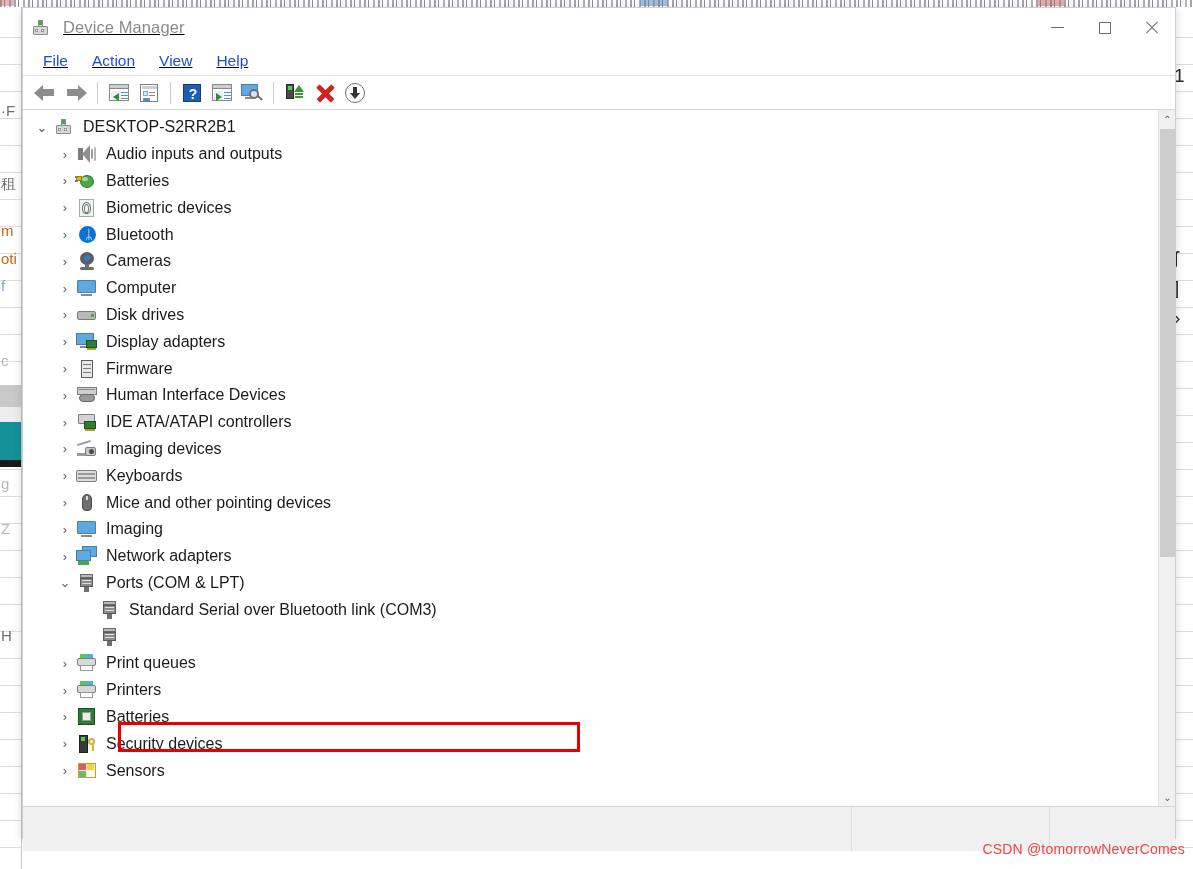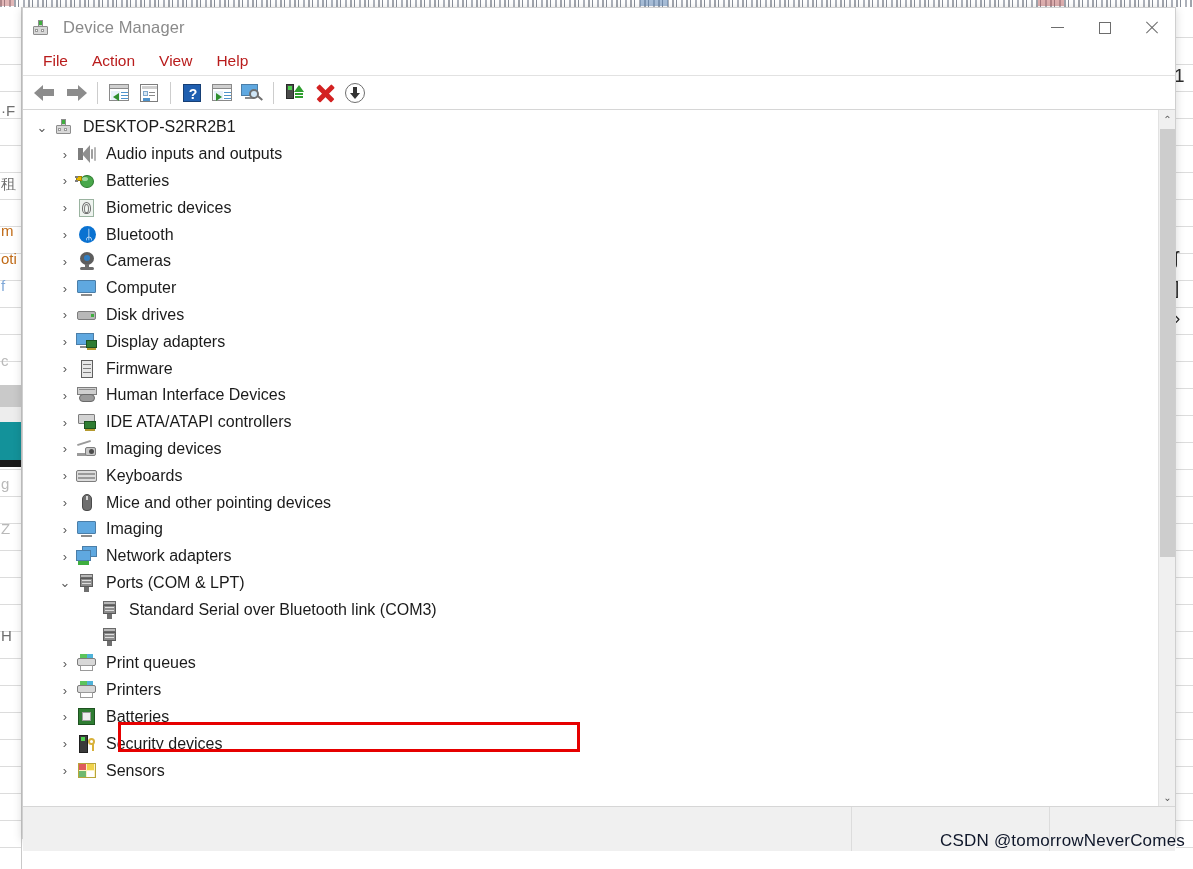--- a/index.html
+++ b/index.html
@@ -61,20 +61,21 @@
   }
 
   
   #dm-window {
     position: absolute;
     left: 22px; top: 7px;
     width: 1154px; height: 832px;
     background: #ffffff;
     border: 1px solid #cfcfcf;
     box-shadow: 0 2px 9px rgba(0,0,0,.16);
+    text-decoration: underline;
   }
 
   
   #titlebar {
     position: relative;
     height: 39px;
     background: #ffffff;
     display: flex; align-items: center;
   }
   #app-icon {
@@ -105,21 +106,21 @@
 
   
   #menubar {
     height: 29px;
     background: #ffffff;
     display: flex; align-items: center;
     padding-left: 8px;
     border-bottom: 1px solid #e2e2e2;
   }
   .menu-item {
-    font-size: 15.5px; color: #b91c1c;
+    font-size: 15.5px; color: #1d4ed8;
     padding: 3px 12px;
     cursor: default;
   }
 
   
   #toolbar {
     height: 34px;
     background: #ffffff;
     display: flex; align-items: center;
     padding-left: 8px;
@@ -207,23 +208,23 @@
     display: flex; align-items: center;
   }
   #statusbar .seg-div {
     position: absolute; top: 0; width: 1px; height: 44px; background: #dcdcdc;
   }
   #status-left-text { font-size: 13px; color: #2b2b2b; padding-left: 10px; }
 
   
   #watermark {
     position: absolute;
-    right: 8px; bottom: 18px;
-    font-size: 17px;
-    color: #0f172a;
+    right: 8px; bottom: 12px;
+    font-size: 14px;
+    color: #ef4444;
     letter-spacing: .2px;
     white-space: nowrap;
   }
 
   
   .i { position:absolute; left:0; top:0; width:22px; height:20px; }
 
   
   .ic-pc { left:2px; top:1px; width:17px; height:17px; }
   .ic-pc .body { position:absolute; left:1px; top:7px; width:15px; height:9px; background:#d8d8d8; border:1px solid #8d8d8d; border-radius:1px;}

